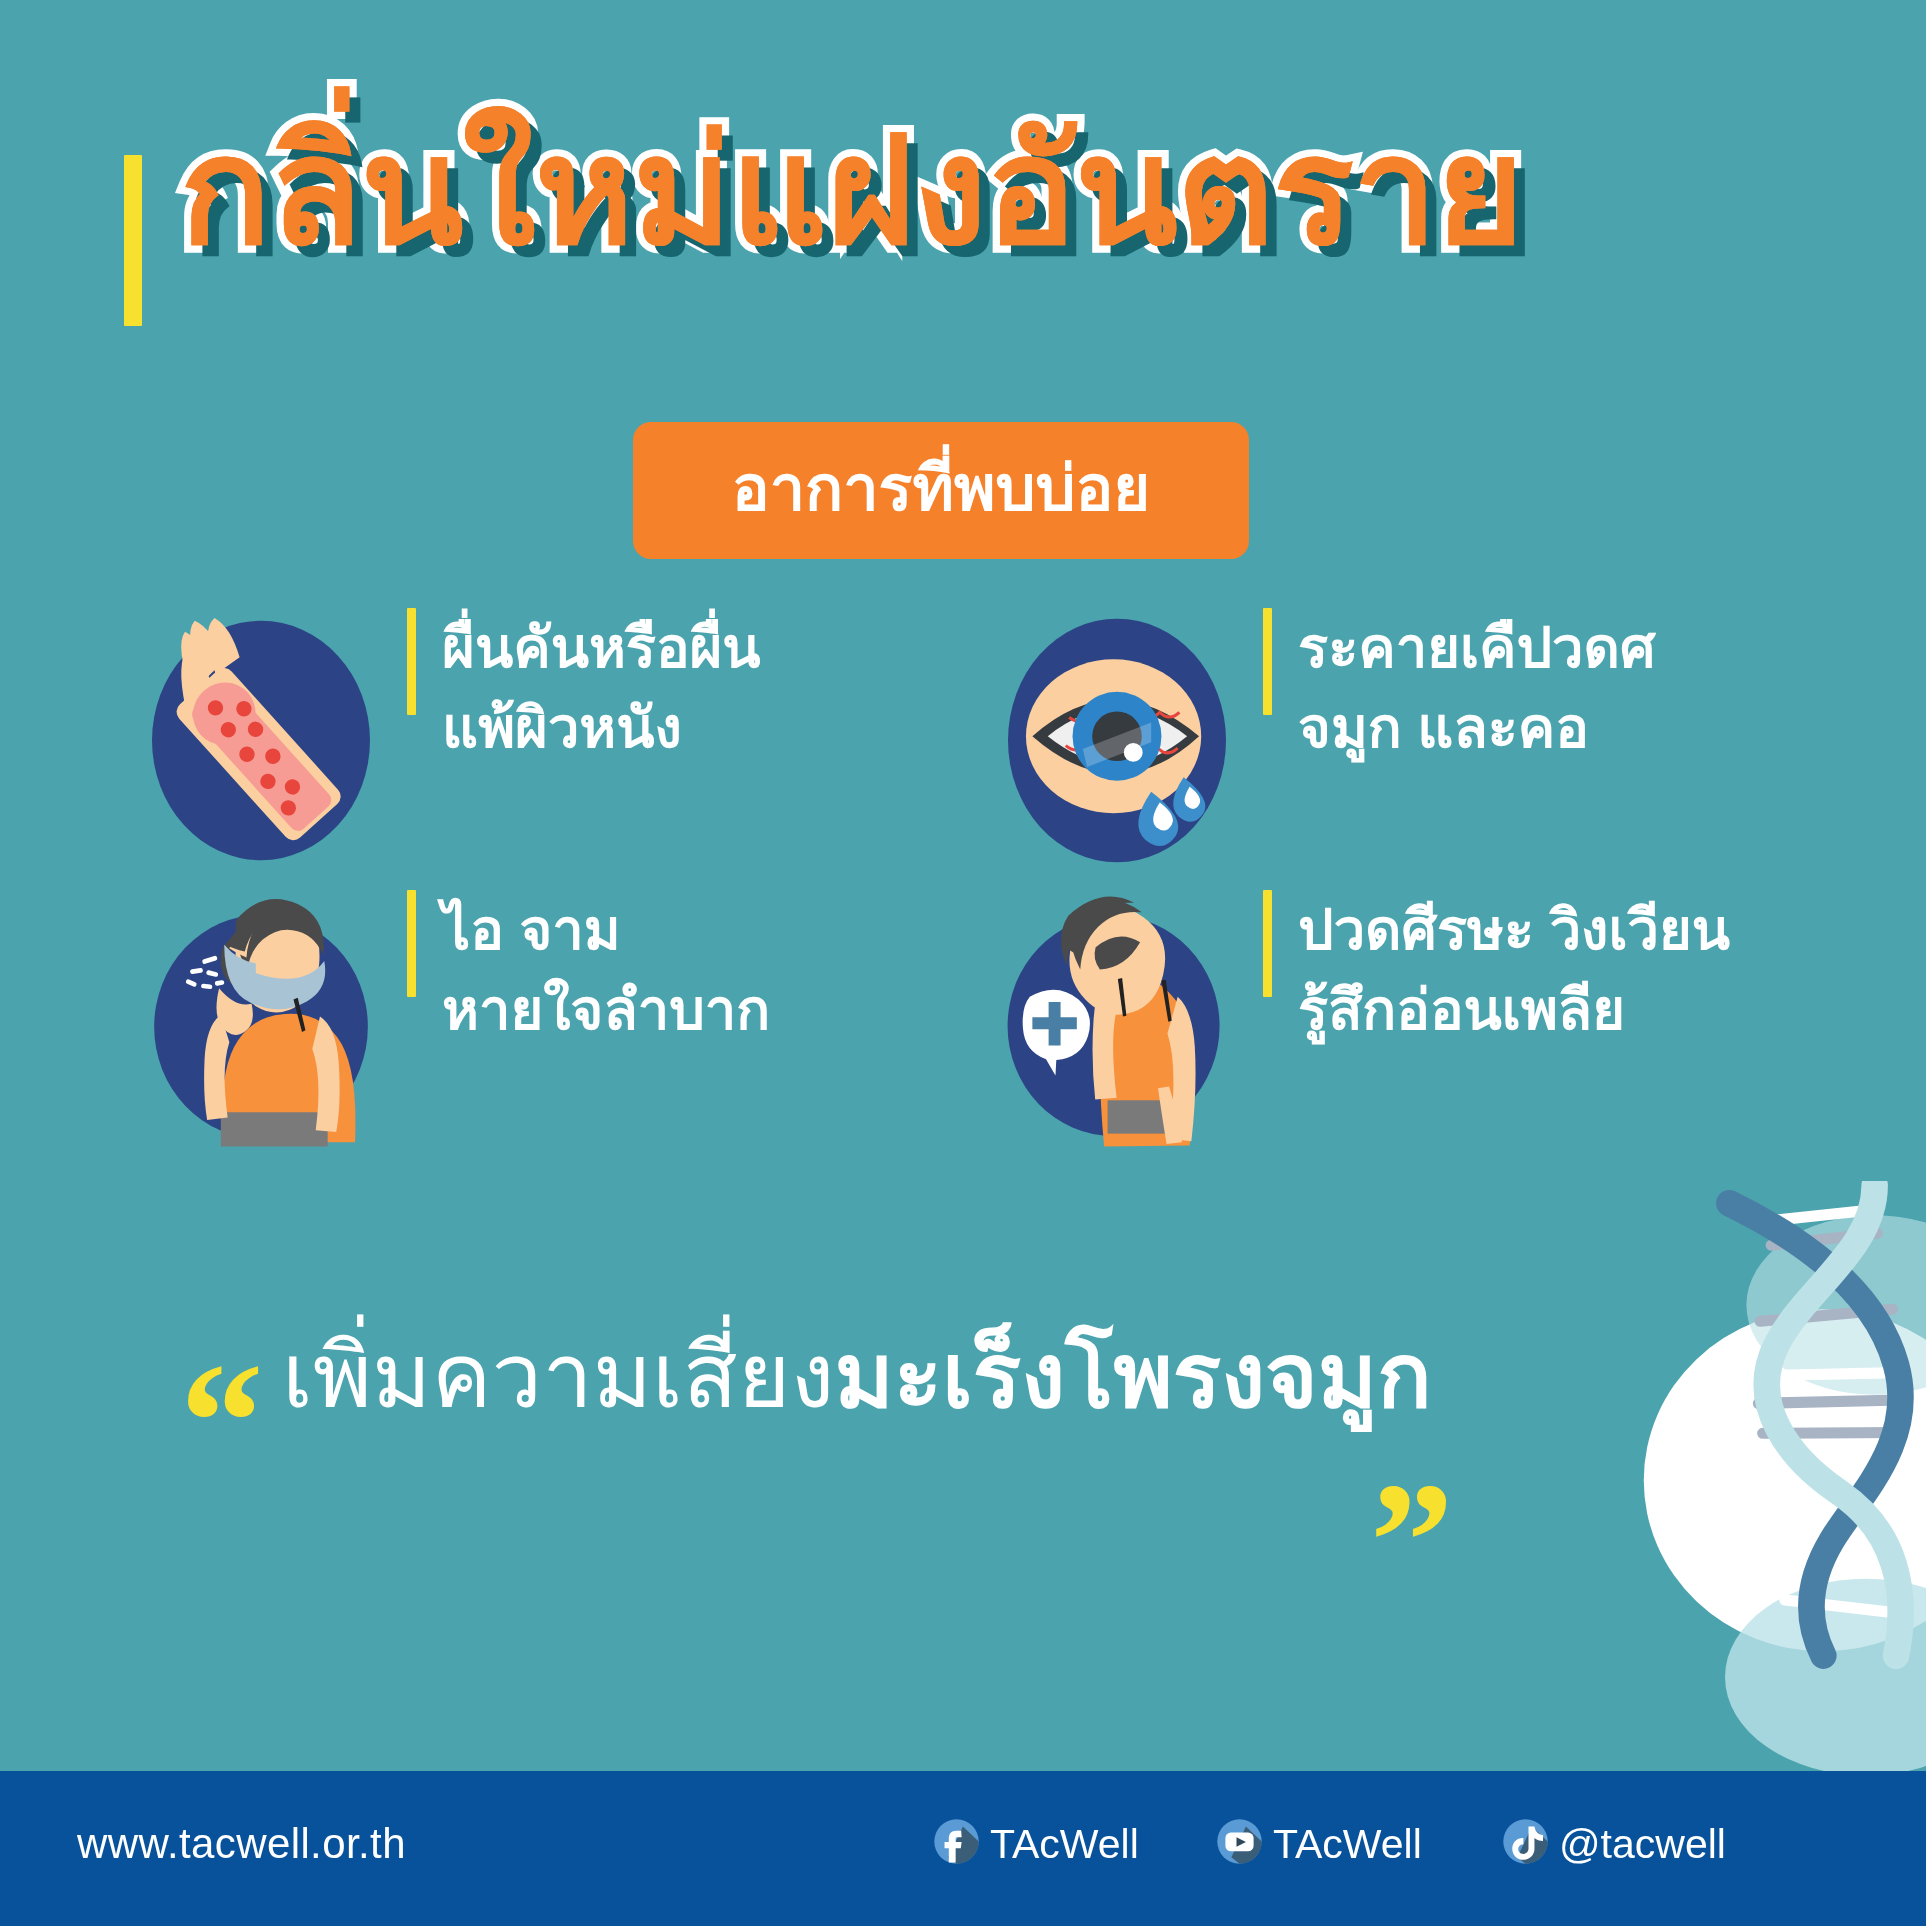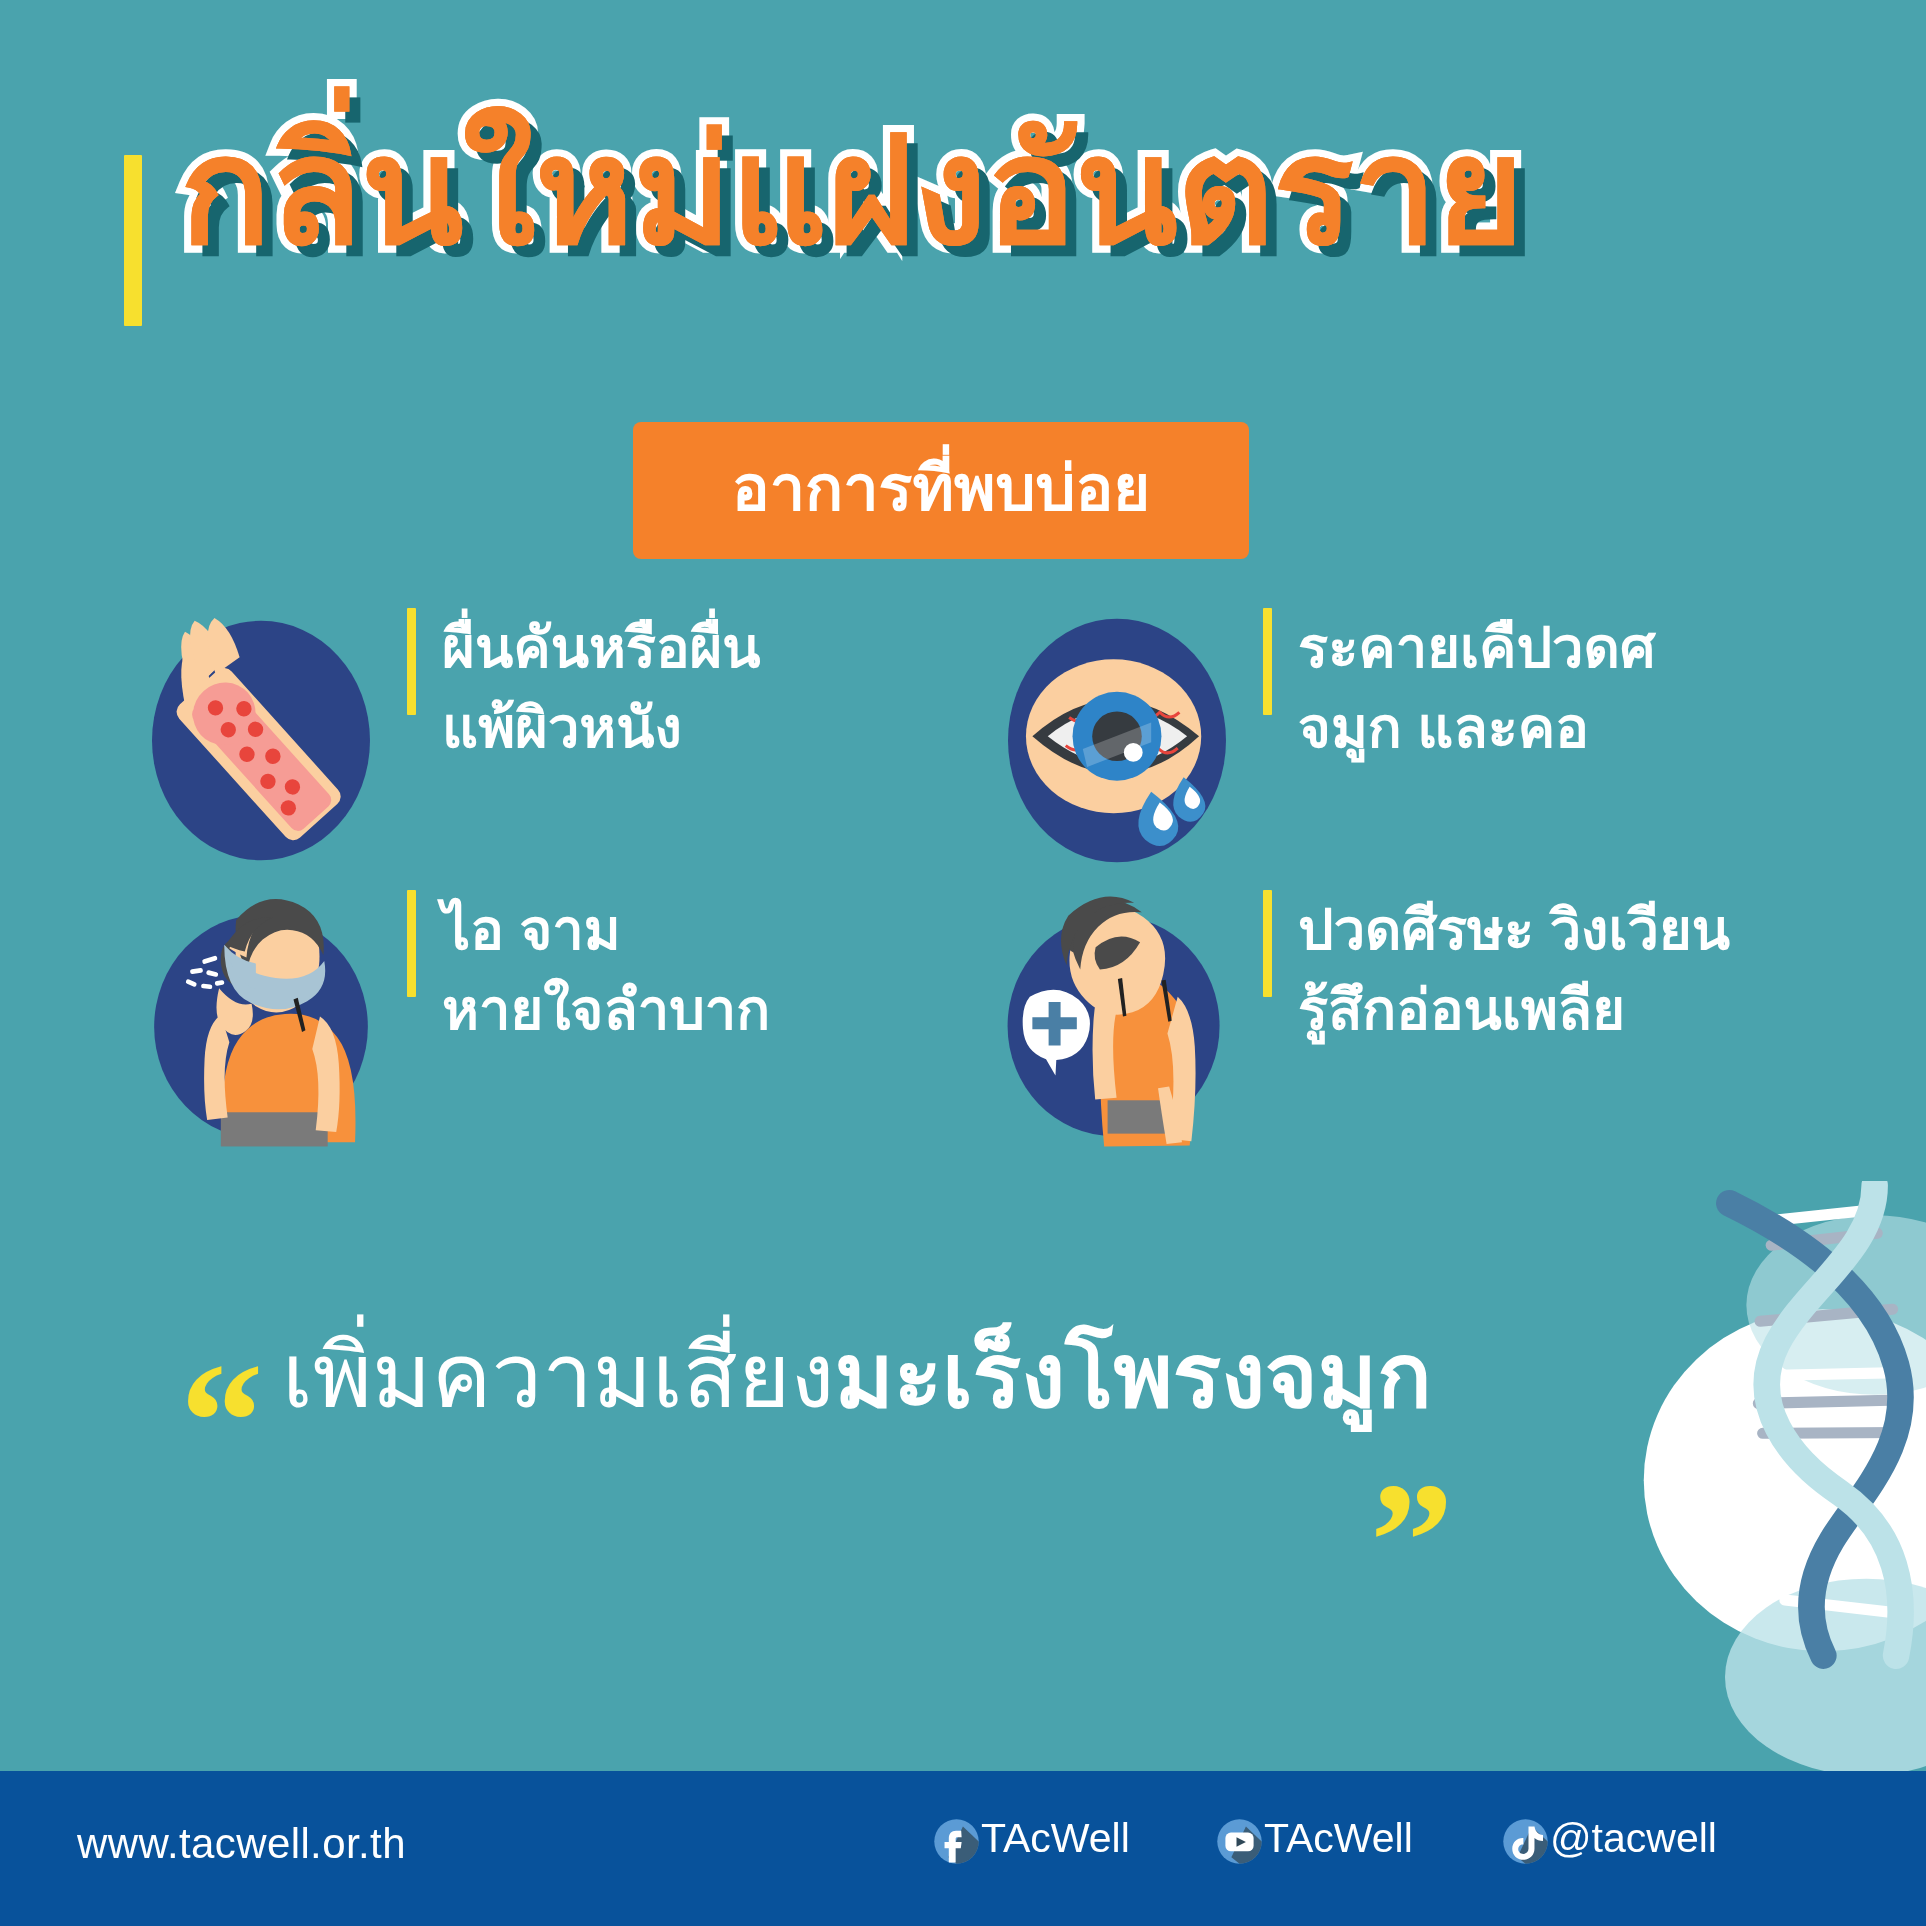--- a/index.html
+++ b/index.html
@@ -29,21 +29,21 @@
   }
   .title-text-front{
     position:absolute;left:180px;top:0px;width:1669px;
     font-size:150px;line-height:1.0;font-weight:bold;
     color:#F5812A;letter-spacing:-0.9px;white-space:nowrap;
   }
 
   
   .badge{
     position:absolute;left:633px;top:422px;width:616px;height:137px;
-    background:#F5812A;border-radius:8px;
+    background:#F5812A;border-radius:18px;
     display:flex;align-items:center;justify-content:center;
   }
   .badge span{
     color:#FFFFFF;font-size:63px;font-weight:bold;line-height:1;
     display:block;padding-bottom:4.3px;
   }
 
   
   .grid{position:absolute;left:0;top:608px;width:1926px;height:582px;}
   .cell{position:absolute;width:856px;height:274px;display:flex;align-items:flex-start;}
@@ -82,21 +82,21 @@
   .dna{position:absolute;right:0;top:1181px;width:325px;height:599px;overflow:hidden;}
 
   
   .footer{
     position:absolute;left:0;top:1771px;width:1926px;height:155px;background:#08529B;
   }
   .f-url{
     position:absolute;left:77px;top:52px;color:#FFFFFF;font-size:42px;line-height:1;
     font-weight:300;letter-spacing:0.4px;text-align:right;
   }
-  .social{position:absolute;display:flex;align-items:flex-start;gap:1px;}
+  .social{position:absolute;display:flex;align-items:flex-end;gap:10px;}
   .social.s1{left:933px;top:47px;}
   .social.s2{left:1216px;top:47px;}
   .social.s3{left:1502px;top:47px;}
   .social .sicon{width:47px;height:47px;position:relative;flex:0 0 47px;}
   .social .slabel{color:#FFFFFF;font-size:41px;line-height:1;font-weight:300;white-space:nowrap;}
 </style>
 </head>
 <body>
 
 <div class="stage">

